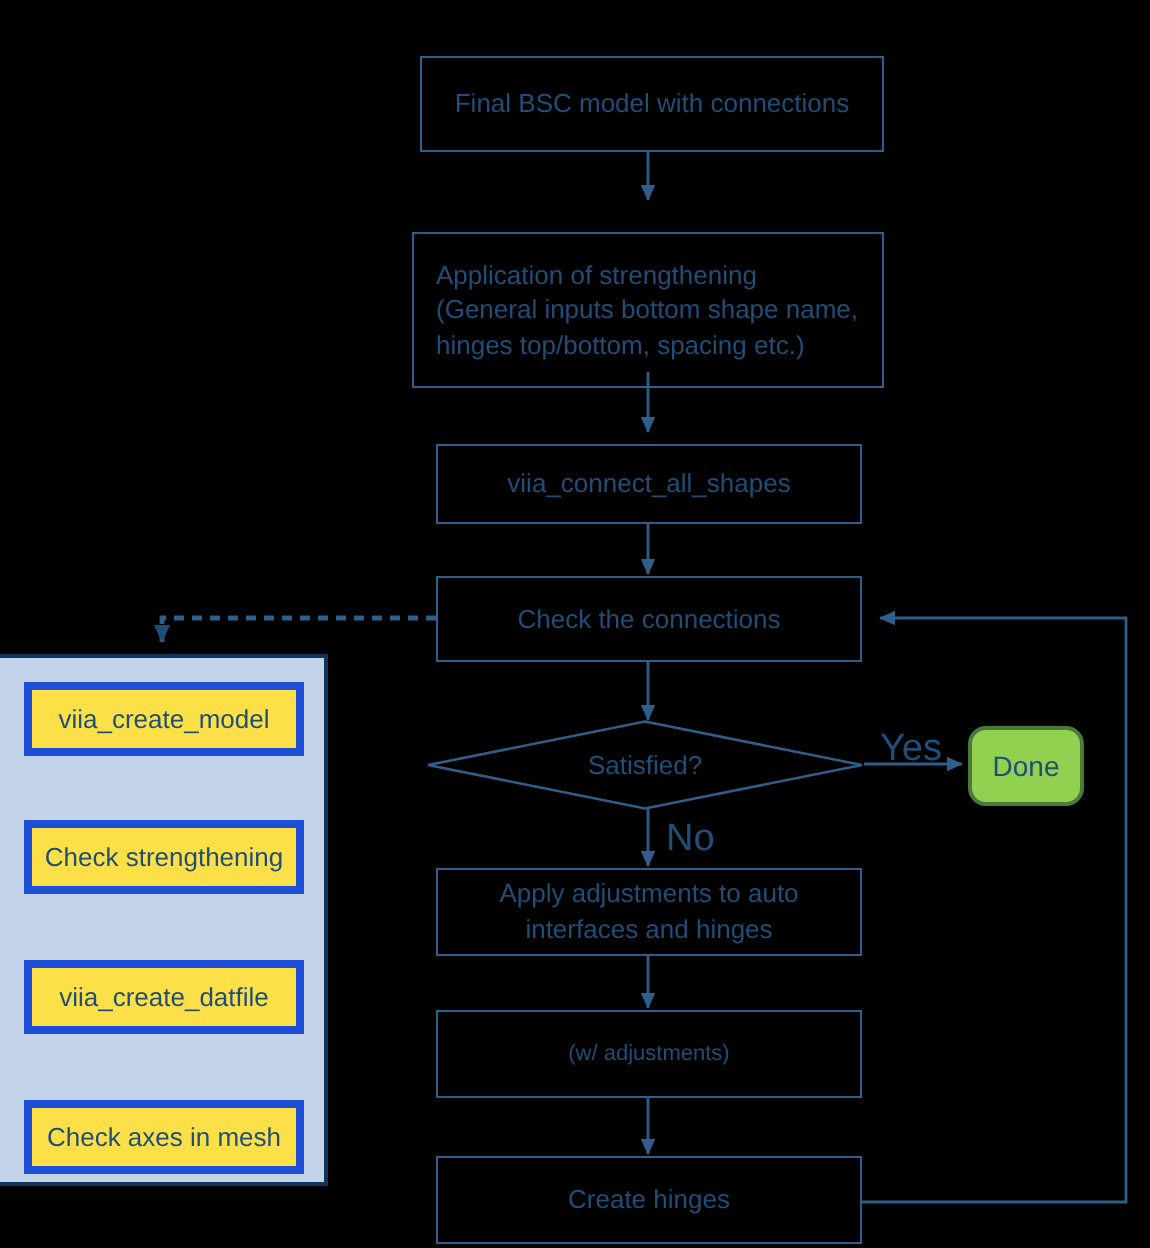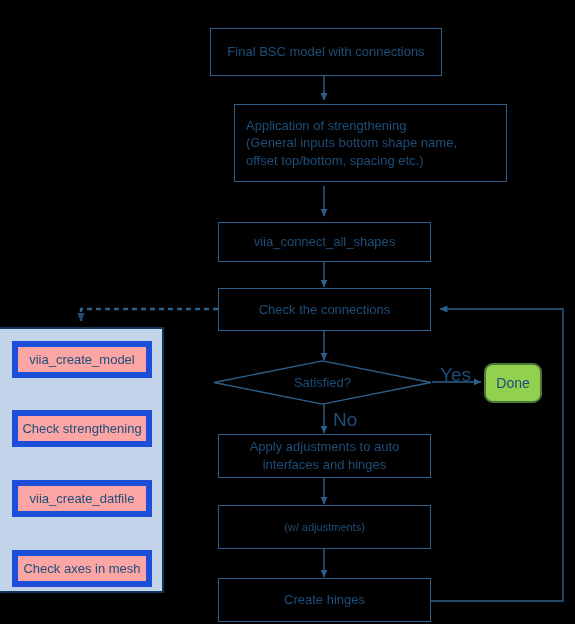--- a/index.html
+++ b/index.html
@@ -25,22 +25,22 @@
     text-align: center;
     color: #1f4e79;
     font-size: 13px;
     line-height: 1.35;
   }
   .box {
     border: 1px solid #2e5f8a;
     background: transparent;
   }
   .panel-box {
-    border: 6px solid #1d4ed8;
-    background: #fca5a5;
+    border: 4px solid #1d4ed8;
+    background: #fde047;
     color: #1f4e79;
   }
   .panel {
     position: absolute;
     box-sizing: border-box;
     background: #c3d4ea;
     border: 2px solid #12355b;
   }
   .done {
     border: 2px solid #4a7a3a;
@@ -108,25 +108,25 @@
 
     <path d="M82,378 L82,402" stroke="#1f4e79" stroke-width="2.2" fill="none" marker-end="url(#arrowdark)"></path>
     <path d="M82,448 L82,472" stroke="#1f4e79" stroke-width="2.2" fill="none" marker-end="url(#arrowdark)"></path>
     <path d="M82,518 L82,542" stroke="#1f4e79" stroke-width="2.2" fill="none" marker-end="url(#arrowdark)"></path>
   </svg>
 
   <div class="node box" style="left:210px; top:28px; width:232px; height:48px;">
     <span class="txt">Final BSC model with connections</span>
   </div>
 
-  <div class="node box left-align" style="left:206px; top:104px; width:273px; height:78px;margin-left:28px;">
+  <div class="node box left-align" style="left:206px; top:116px; width:236px; height:78px;">
     <span>
       <span class="txt">Application of strengthening</span>
       <span class="txt">(General inputs bottom shape name,</span>
-      <span class="txt">offset top/bottom, spacing etc.)</span>
+      <span class="txt">hinges top/bottom, spacing etc.)</span>
     </span>
   </div>
 
   <div class="node box" style="left:218px; top:222px; width:213px; height:40px;">
     <span class="txt">viia_connect_all_shapes</span>
   </div>
 
   <div class="node box" style="left:218px; top:288px; width:213px; height:43px;">
     <span class="txt">Check the connections</span>
   </div>

